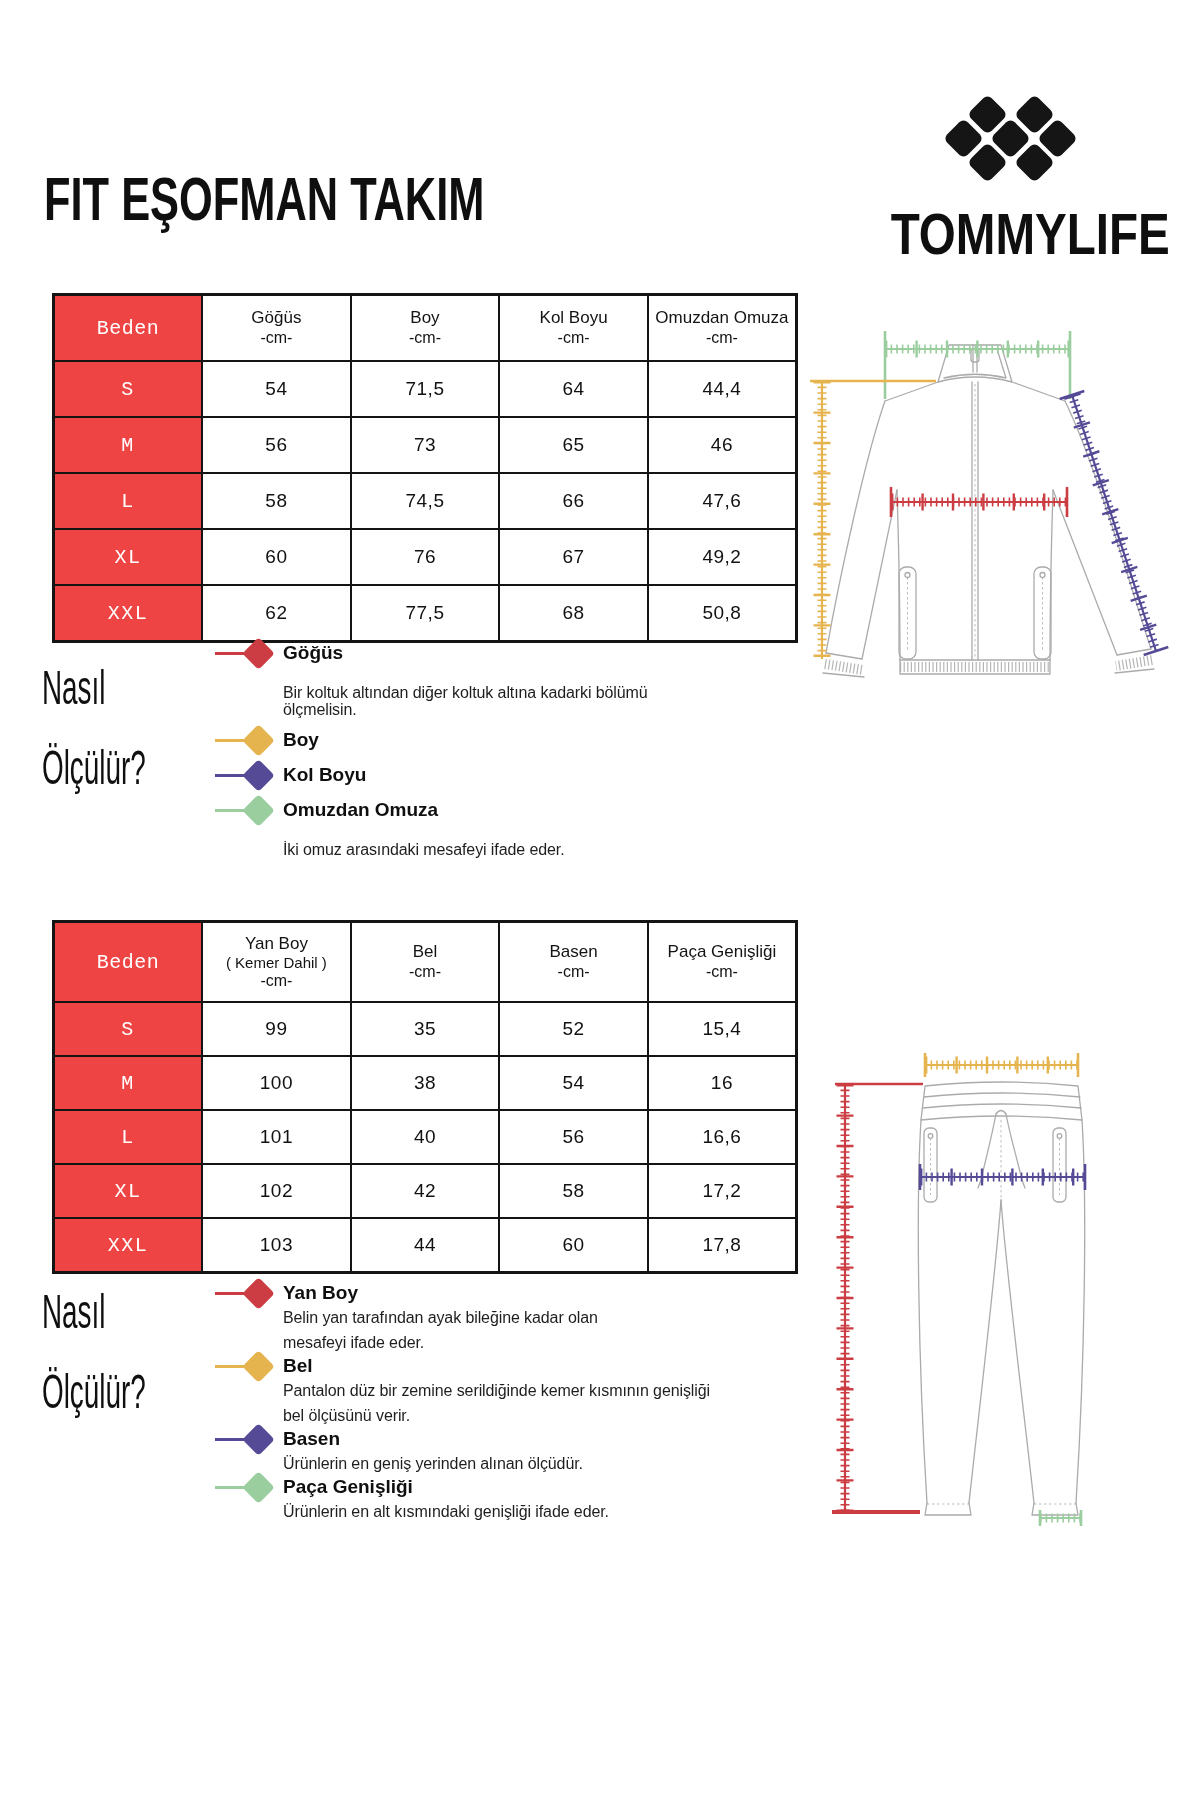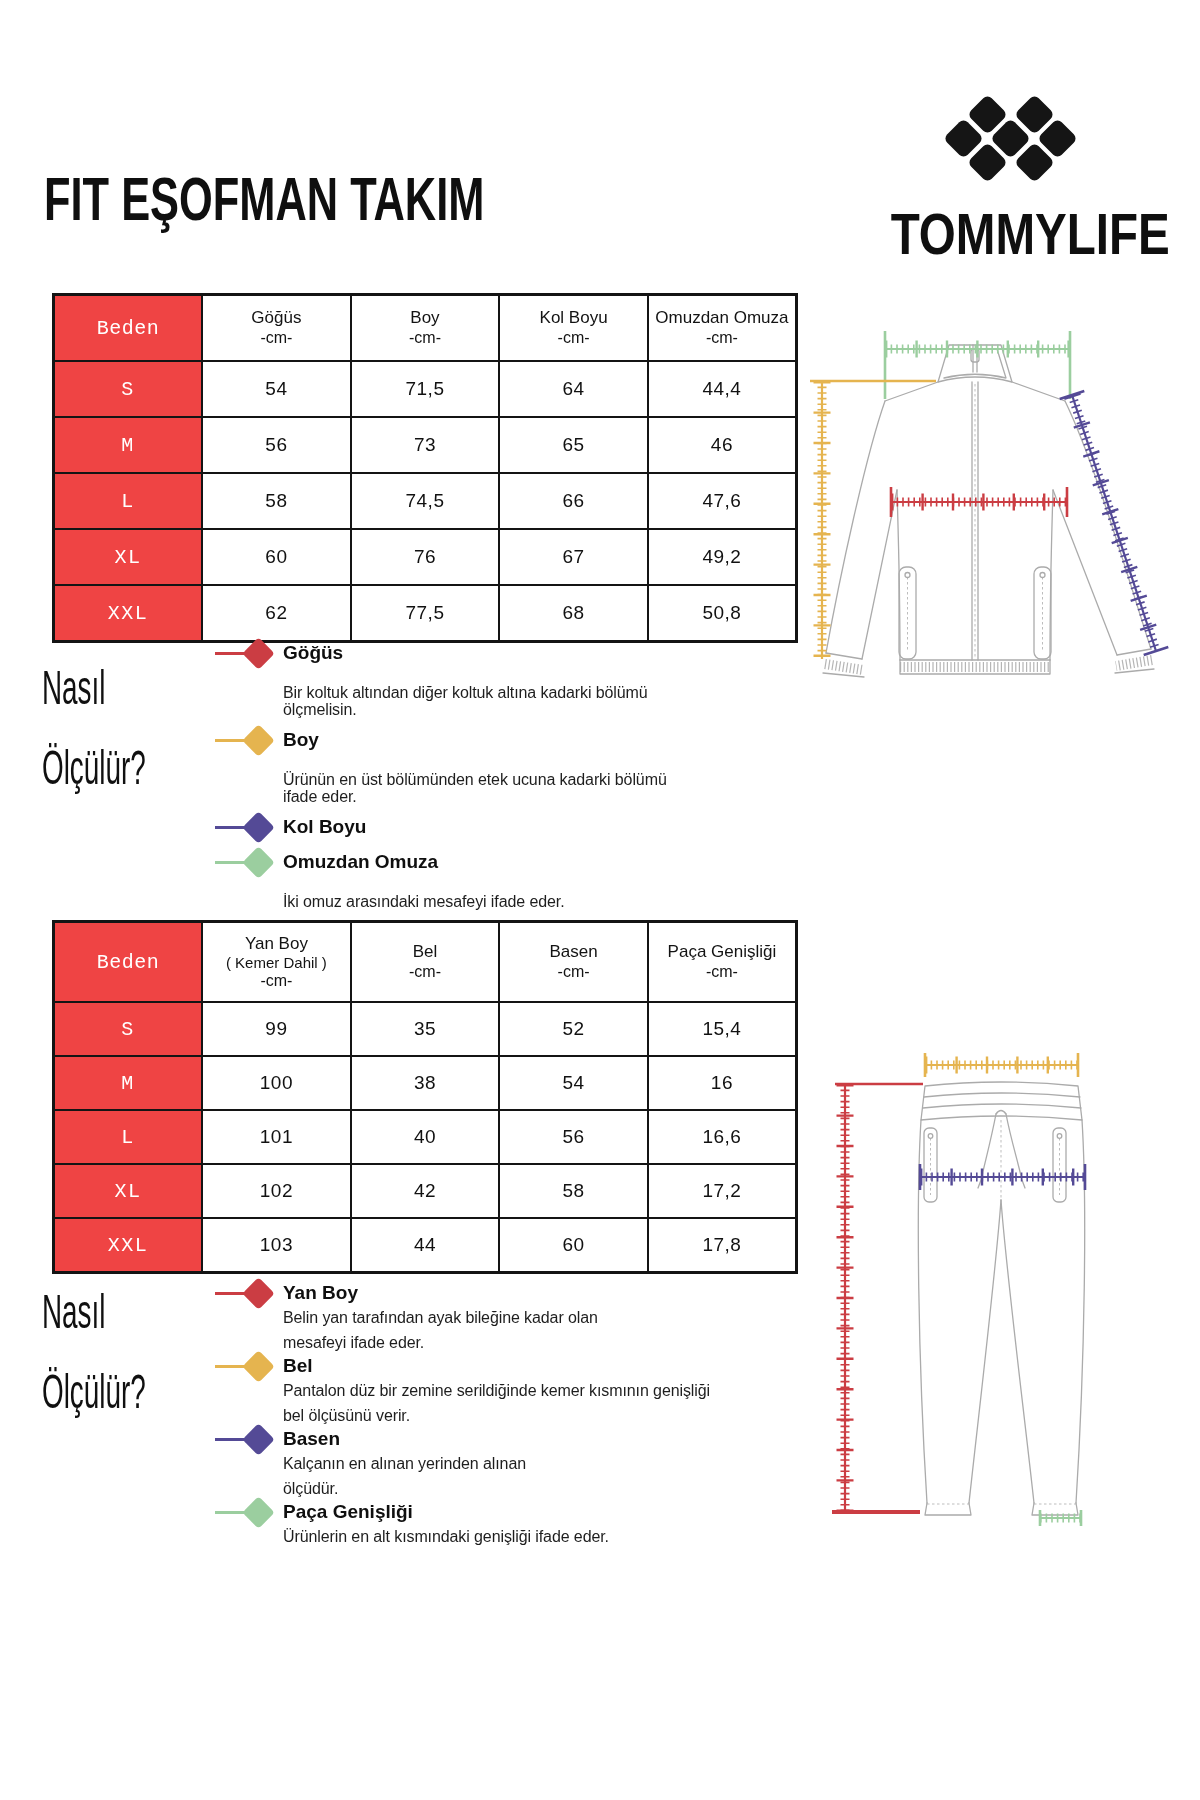--- a/index.html
+++ b/index.html
@@ -256,21 +256,20 @@
     </div>
   </div>
 
   <div class="legend-item" style="--c: #e5b44f;">
     <div class="marker">
       <i class="tail"></i>
       <i class="dia"></i>
     </div>
     <div class="ltext">
       <div class="llabel">Boy</div>
-      <div class="ldesc">Ürünün en üst bölümünden etek ucuna kadarki bölümü ifade eder.</div>
     </div>
   </div>
 
   <div class="legend-item" style="--c: #544a96;">
     <div class="marker">
       <i class="tail"></i>
       <i class="dia"></i>
     </div>
     <div class="ltext">
       <div class="llabel">Kol Boyu</div>
@@ -441,21 +440,21 @@
     </div>
   </div>
 
   <div class="legend-item" style="--c: #544a96;">
     <div class="marker">
       <i class="tail"></i>
       <i class="dia"></i>
     </div>
     <div class="ltext">
       <div class="llabel">Basen</div>
-      <div class="ldesc">Kalçanın en alınan yerinden alınan ölçüdür.</div>
+      <div class="ldesc">Ürünlerin en geniş yerinden alınan ölçüdür.</div>
     </div>
   </div>
 
   <div class="legend-item" style="--c: #9bce9f;">
     <div class="marker">
       <i class="tail"></i>
       <i class="dia"></i>
     </div>
     <div class="ltext">
       <div class="llabel">Paça Genişliği</div>

